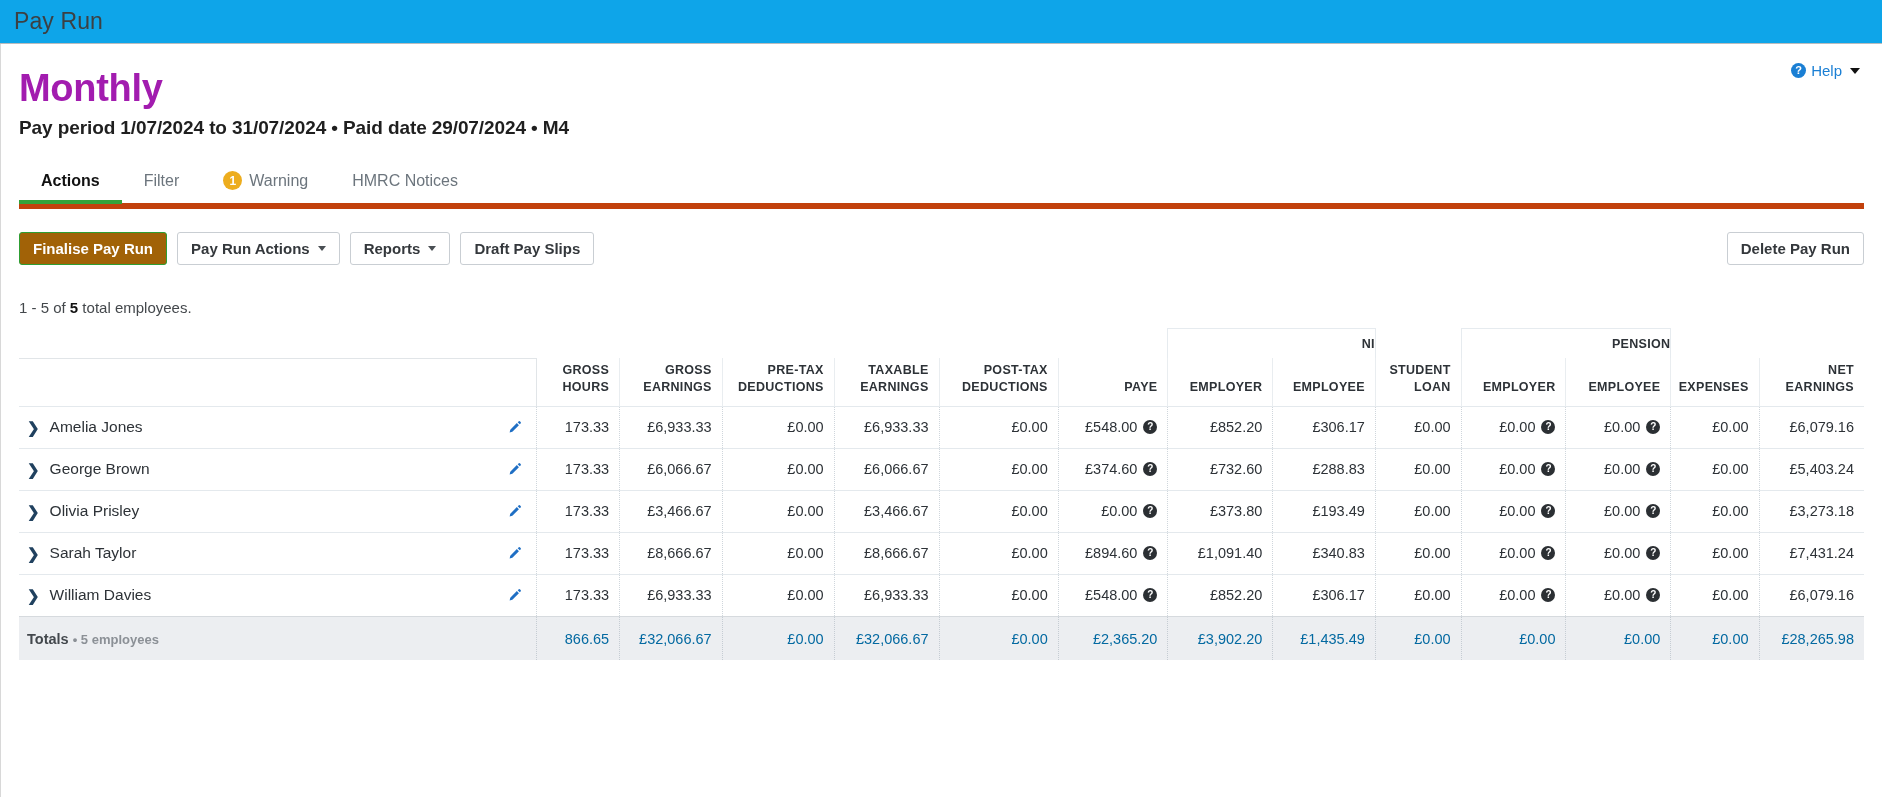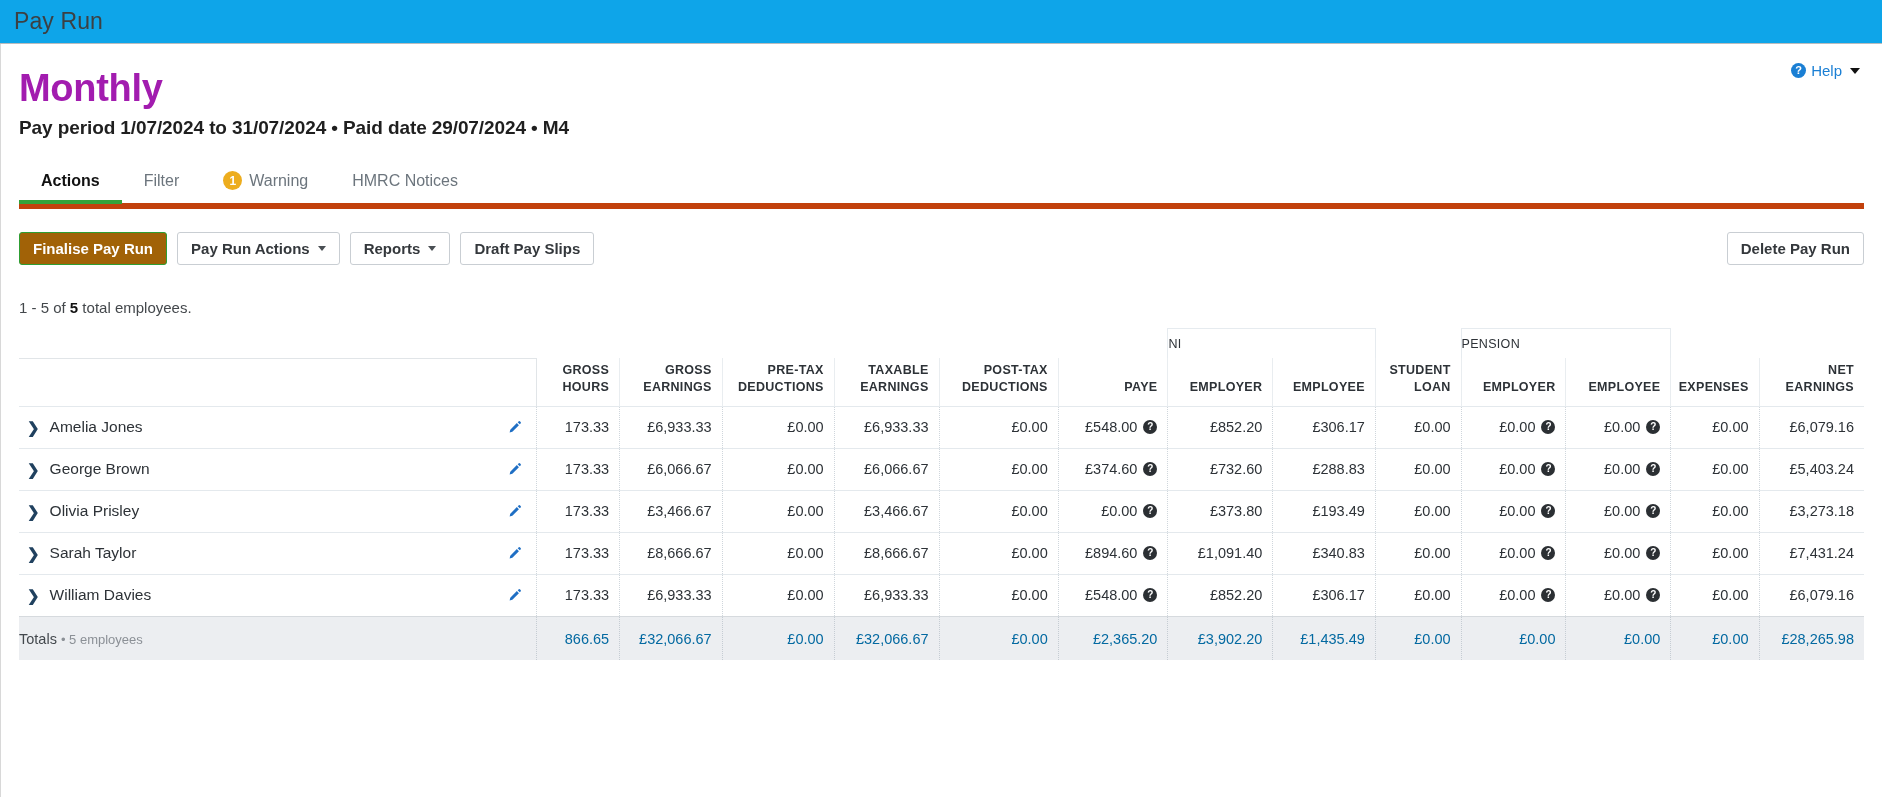--- a/index.html
+++ b/index.html
@@ -179,24 +179,24 @@
     border-collapse: collapse;
     table-layout: fixed;
     font-size: 14.5px;
   }
   table.payrun th, table.payrun td {
     padding: 0;
   }
   thead .grp-row th {
     height: 30px;
     font-size: 12.5px;
-    font-weight: normal;
+    font-weight: bold;
     letter-spacing: 0.3px;
     color: #2d3237;
-    text-align: left;
+    text-align: right;
     vertical-align: middle;
   }
   thead .grp-row th.grp-open {
     border-left: 1px solid #e6ebef;
     border-top: 1px solid #e6ebef;
     border-right: 1px solid #e6ebef;
   }
   thead .col-row th {
     height: 48px;
     font-size: 12.5px;
@@ -268,22 +268,22 @@
     border-left: 1px dotted #c5ccd3;
     text-align: right;
     padding: 0 10px 0 6px;
     font-weight: normal;
     color: #0369a1;
     white-space: nowrap;
   }
   tbody tr.totals-row td.name-cell {
     border-left: none;
     text-align: left;
-    padding-left: 0;
-    font-weight: normal;
+    padding-left: 8px;
+    font-weight: bold;
     color: #43484d;
     font-size: 14.5px;
   }
   .totals-sub { color: #8b9096; font-size: 13px; }
 </style>
 </head>
 <body>
 
 <div class="topbar">
   <span class="topbar-title">Pay Run</span>

